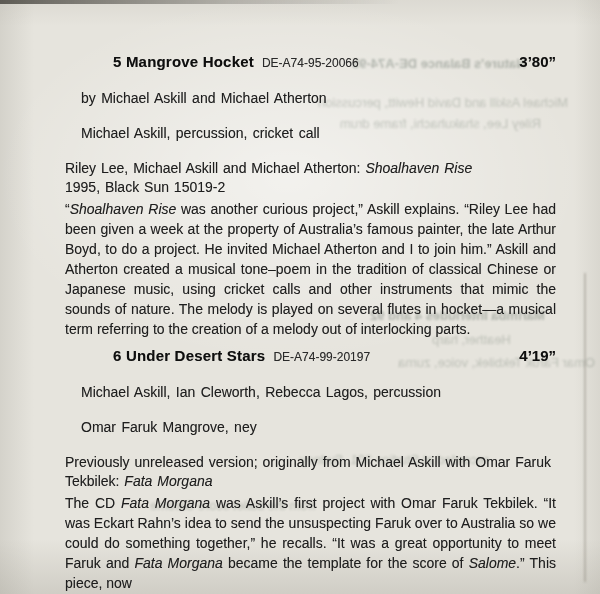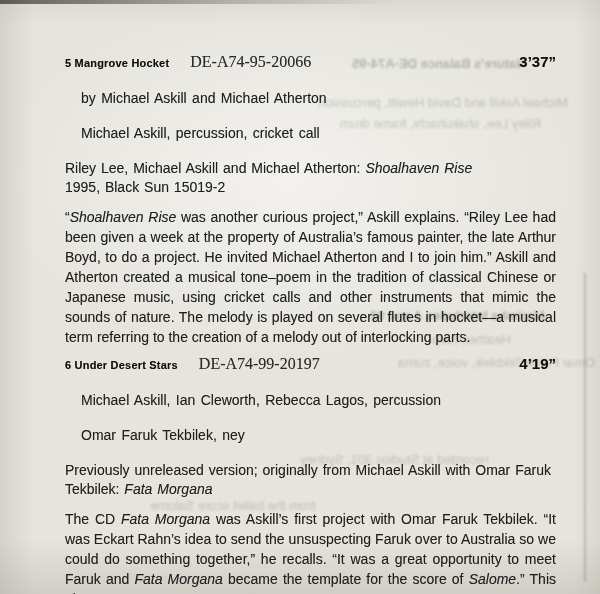--- a/index.html
+++ b/index.html
@@ -48,28 +48,28 @@
   .bleed-layer span:nth-of-type(7){top:452px;left:300px;}
   .bleed-layer span:nth-of-type(8){top:498px;left:150px;}
   
   .content{
     position:absolute;left:65px;right:44px;top:52px;
     color:#1e1e1e;
     font-size:14px;
     text-shadow:0 0 0.5px rgba(30,30,30,0.35);
   }
   .track-header{display:flex;align-items:baseline;line-height:20px;}
-  .track-title{font-weight:700;font-size:11px;color:#0e0e0e;letter-spacing:0.2px;}
-  .catalog{font-size:16px;margin-left:21px;color:#2a2a2a;font-family:Liberation Serif, serif;}
+  .track-title{font-weight:700;font-size:15px;color:#0e0e0e;letter-spacing:0.2px;margin-left:48px;}
+  .catalog{font-size:12px;margin-left:8px;color:#2a2a2a;}
   .duration{margin-left:auto;font-weight:700;font-size:15px;color:#0e0e0e;}
   .credits p{margin:16px;line-height:19px;word-spacing:1.5px;}
   .source{margin-top:0;}
   .source p{margin:0;line-height:19px;word-spacing:1px;}
   .para{
-    margin:10px 0 0 0;
+    margin:2px 0 0 0;
     line-height:20px;
     text-align:justify;
   }
   .para em, .source em{font-style:italic;}
   .track-6{margin-top:7px;}
 </style>
 </head>
 <body>
 
 <div class="page">
@@ -87,42 +87,42 @@
     <span class="bleed-line">recorded at Studios 301, Sydney</span>
     <span class="bleed-line">from the ballet score Salome</span>
   </div>
 
   <div class="content">
 
     <section>
       <div class="track-header">
         <span class="track-title">5 Mangrove Hocket</span>
         <span class="catalog">DE-A74-95-20066</span>
-        <span class="duration">3’37”</span>
+        <span class="duration">3’80”</span>
       </div>
       <div class="credits">
         <p>by Michael Askill and Michael Atherton</p>
         <p>Michael Askill, percussion, cricket call</p>
       </div>
       <div class="source">
         <p><span>Riley Lee, Michael Askill and Michael Atherton: </span><em>Shoalhaven Rise</em></p>
         <p>1995, Black Sun 15019-2</p>
       </div>
       <p class="para"><span>“</span><em>Shoalhaven Rise</em><span> was another curious project,” Askill explains. “Riley Lee had been given a week at the property of Australia’s famous painter, the late Arthur Boyd, to do a project. He invited Michael Atherton and I to join him.” Askill and Atherton created a musical tone–poem in the tradition of classical Chinese or Japanese music, using cricket calls and other instruments that mimic the sounds of nature. The melody is played on several flutes in hocket—a musical term referring to the creation of a melody out of interlocking parts.</span></p>
     </section>
 
     <section class="track-6">
       <div class="track-header">
         <span class="track-title">6 Under Desert Stars</span>
         <span class="catalog">DE-A74-99-20197</span>
         <span class="duration">4’19”</span>
       </div>
       <div class="credits">
         <p>Michael Askill, Ian Cleworth, Rebecca Lagos, percussion</p>
-        <p>Omar Faruk Tekbilek, ney</p>
+        <p>Omar Faruk Mangrove, ney</p>
       </div>
       <div class="source">
         <p><span>Previously unreleased version; originally from Michael Askill with Omar Faruk Tekbilek: </span><em>Fata Morgana</em></p>
       </div>
       <p class="para"><span>The CD </span><em>Fata Morgana</em><span> was Askill’s first project with Omar Faruk Tekbilek. “It was Eckart Rahn’s idea to send the unsuspecting Faruk over to Australia so we could do something together,” he recalls. “It was a great opportunity to meet Faruk and </span><em>Fata Morgana</em><span> became the template for the score of </span><em>Salome</em><span>.” This piece, now</span></p>
     </section>
 
   </div>
 </div>
 

